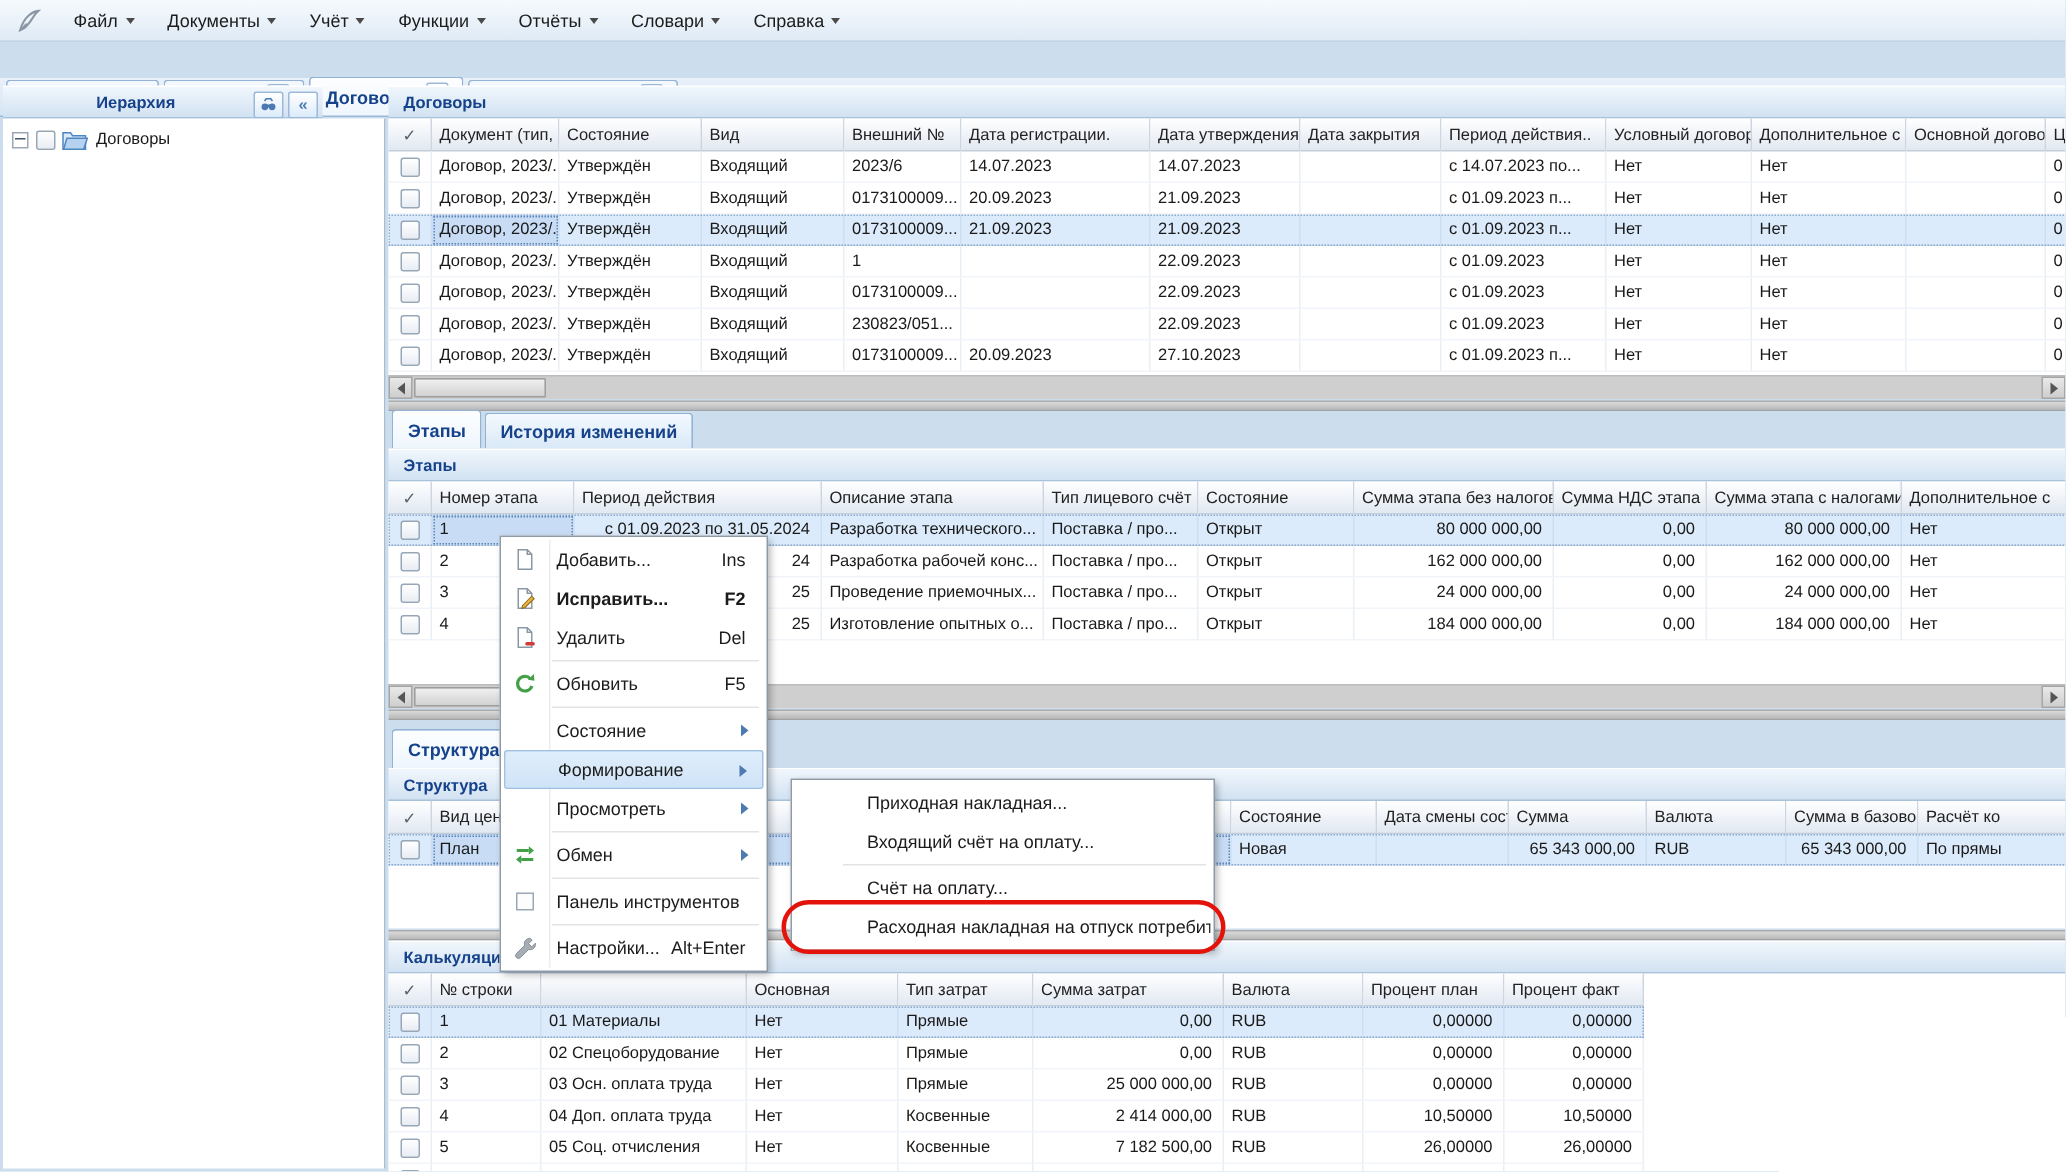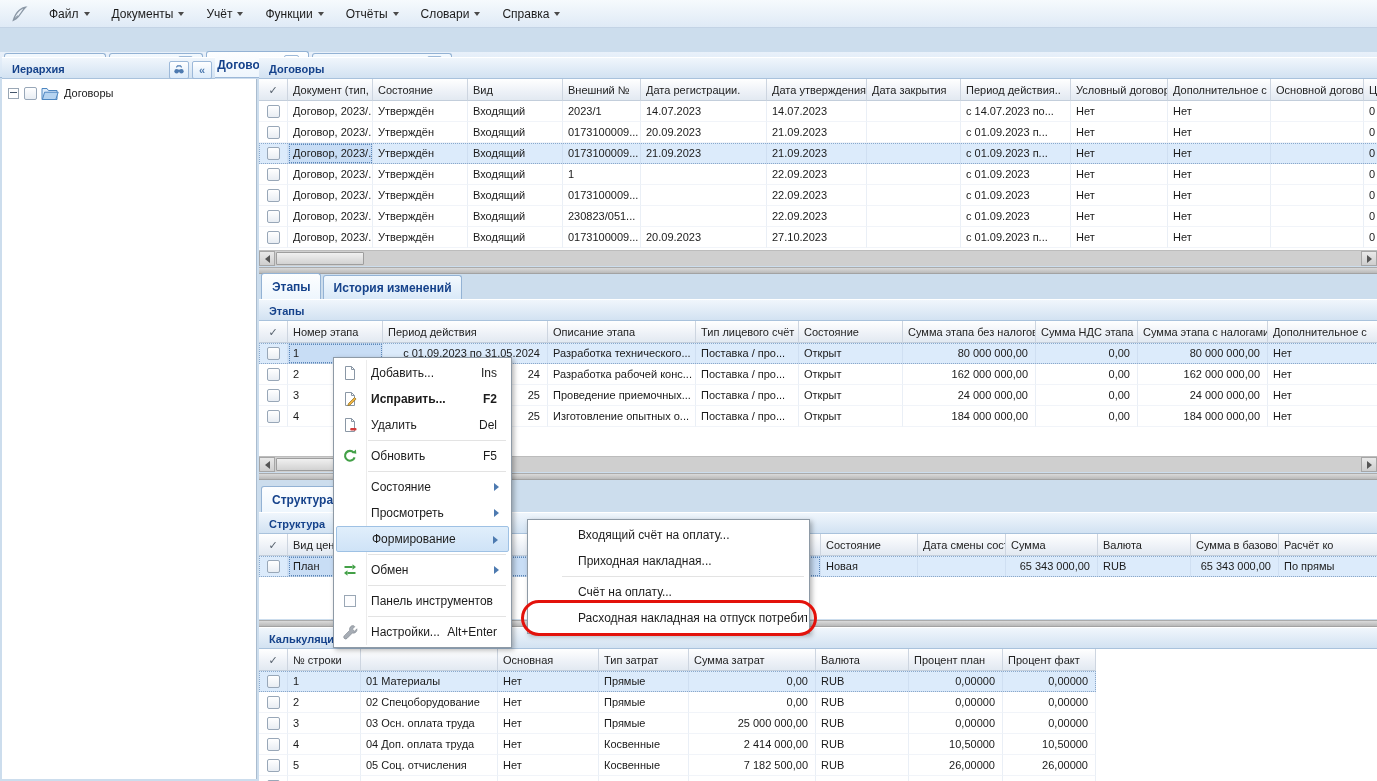--- a/index.html
+++ b/index.html
@@ -27,21 +27,21 @@
     background:linear-gradient(#ffffff,#dfeaf6);color:#4d7ab0;font-size:9px;line-height:12px;
     text-align:center;font-weight:normal;transform:translateY(-3px);}
 
   
   .phead{position:absolute;height:22px;box-sizing:border-box;
     background:linear-gradient(#f0f6fc,#d2e2f2);border-top:1px solid #ffffff;border-bottom:1px solid #a9c2dc;
     color:#15428b;font-weight:bold;font-size:11px;padding:5px 0 0 10px;}
   .main-w{left:259px;width:1118px;}
 
   
-  .sidehead{left:2px;width:213px;display:flex;}
+  .sidehead{left:2px;width:213px;display:flex;text-align:center;}
   .sidehead .t{flex:1;}
   .sbtn{width:18px;height:16px;margin:-2px 3px 0 0;border:1px solid #9db9d9;border-radius:2px;
     background:linear-gradient(#ffffff,#dcebfa);display:flex;align-items:center;justify-content:center;
     color:#4d7ab0;font-weight:bold;font-size:11px;line-height:1;}
   .sidebody{position:absolute;left:2px;top:79px;width:255px;height:700px;background:#fff;
     border-right:1px solid #aabccf;box-sizing:border-box;}
   .trow{height:20px;display:flex;align-items:center;font-size:11px;color:#1a1a1a;white-space:nowrap;}
   .trow.sel{background:#d9e8f9;}
   .exp{width:9px;height:9px;border:1px solid #9aa7b5;background:#fff;position:relative;margin:0 5px 0 6px;flex:none;}
   .exp::after{content:"";position:absolute;left:1px;right:1px;top:3px;height:1px;background:#44566b;}
@@ -185,21 +185,21 @@
         <div class="hc" style="width: 93px;">Основной договор</div>
         <div class="hc" style="width: 40px;">Ц</div>
       </div>
       <div class="grow" style="width: 1145px;">
         <div class="gc chkc" style="width: 29px;">
           <span class="cb"></span>
         </div>
         <div class="gc" style="width: 85px;">Договор, 2023/...</div>
         <div class="gc" style="width: 95px;">Утверждён</div>
         <div class="gc" style="width: 95px;">Входящий</div>
-        <div class="gc" style="width: 78px;">2023/1</div>
+        <div class="gc" style="width: 78px;">2023/6</div>
         <div class="gc" style="width: 126px;">14.07.2023</div>
         <div class="gc" style="width: 100px;">14.07.2023</div>
         <div class="gc" style="width: 94px;"></div>
         <div class="gc" style="width: 110px;">с 14.07.2023 по...</div>
         <div class="gc" style="width: 97px;">Нет</div>
         <div class="gc" style="width: 103px;">Нет</div>
         <div class="gc" style="width: 93px;"></div>
         <div class="gc" style="width: 40px;">0</div>
       </div>
       <div class="grow" style="width: 1145px;">
@@ -574,28 +574,28 @@
         </span>
         <span class="cl">Обновить</span>
         <span class="cs">F5</span>
       </div>
       <div class="csep"></div>
       <div class="citem">
         <span class="ci"></span>
         <span class="cl">Состояние</span>
         <span class="ca"></span>
       </div>
-      <div class="citem">
-        <span class="ci"></span>
-        <span class="cl">Просмотреть</span>
-        <span class="ca"></span>
-      </div>
       <div class="citem hl">
         <span class="ci"></span>
         <span class="cl">Формирование</span>
+        <span class="ca"></span>
+      </div>
+      <div class="citem">
+        <span class="ci"></span>
+        <span class="cl">Просмотреть</span>
         <span class="ca"></span>
       </div>
       <div class="csep"></div>
       <div class="citem">
         <span class="ci">
           <svg width="16" height="16" viewBox="0 0 16 16">
             <path d="M2.5 5h8" stroke="#43a047" stroke-width="2"></path>
             <path d="M10.5 2.2 14 5l-3.5 2.8z" fill="#43a047"></path>
             <path d="M13.5 11h-8" stroke="#43a047" stroke-width="2"></path>
             <path d="M5.5 8.2 2 11l3.5 2.8z" fill="#43a047"></path>
@@ -621,25 +621,25 @@
           </svg>
         </span>
         <span class="cl">Настройки...</span>
         <span class="cs">Alt+Enter</span>
       </div>
     </div>
 
   <div id="smenu" class="cmenu smenu" style="left:527px;top:519px;width:283px;z-index:55;">
       <div class="citem">
         <span class="ci"></span>
+        <span class="cl">Приходная накладная...</span>
+      </div>
+      <div class="citem">
+        <span class="ci"></span>
         <span class="cl">Входящий счёт на оплату...</span>
-      </div>
-      <div class="citem">
-        <span class="ci"></span>
-        <span class="cl">Приходная накладная...</span>
       </div>
       <div class="csep"></div>
       <div class="citem">
         <span class="ci"></span>
         <span class="cl">Счёт на оплату...</span>
       </div>
       <div class="citem">
         <span class="ci"></span>
         <span class="cl">Расходная накладная на отпуск потребителям...</span>
       </div>

